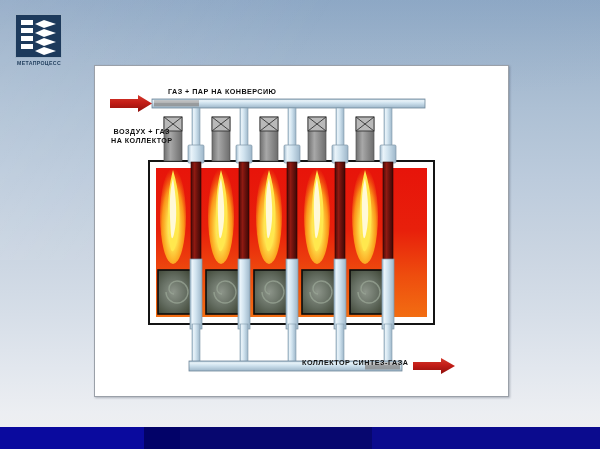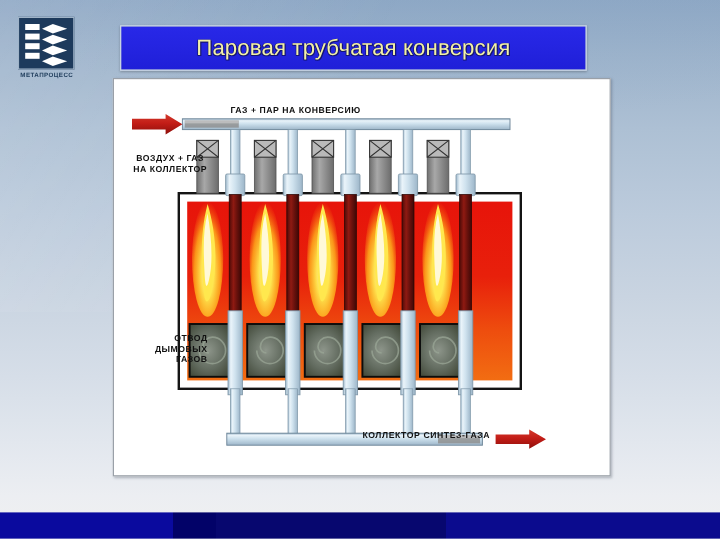--- a/index.html
+++ b/index.html
@@ -72,21 +72,21 @@
     box-shadow:1px 1px 2px rgba(60,70,85,.35);
   }
   #diagram{position:absolute;inset:0;}
 
   
   .dlabel{
     position:absolute;font-size:7.2px;font-weight:bold;color:#111;
     letter-spacing:.45px;line-height:9px;white-space:nowrap;
     font-family:"Liberation Sans",sans-serif;
   }
-  #lbl-top{left:73px;top:21px;margin-left:24px;}
+  #lbl-top{left:73px;top:21px;}
   #lbl-air{left:16px;top:61px;text-align:center;}
   #lbl-flue{left:11px;top:211px;text-align:right;width:67px;white-space:normal;}
   #lbl-coll{left:207px;top:292px;letter-spacing:.5px;}
 
   
 </style>
 </head>
 <body>
 
 <div id="slide">
@@ -103,23 +103,20 @@
 
         <path d="M19 9 L28 5 L40 9 L28 13 Z" fill="#ffffff"></path>
         <path d="M19 18 L28 14 L40 18 L28 22 Z" fill="#ffffff"></path>
         <path d="M19 27 L28 23 L40 27 L28 31 Z" fill="#ffffff"></path>
         <path d="M19 36 L28 32 L40 36 L28 40 Z" fill="#ffffff"></path>
       </svg>
     </div>
     <div id="logo-text">МЕТАПРОЦЕСС</div>
   </div>
 
-  <div id="title-box">
-    <span id="title-text">Паровая трубчатая конверсия</span>
-  </div>
 
   <div id="panel">
     <svg id="diagram" viewBox="0 0 413 330">
       <defs>
         <linearGradient id="gPipe" x1="0" y1="0" x2="0" y2="1">
           <stop offset="0" stop-color="#9fb9cc"></stop>
           <stop offset="0.18" stop-color="#e9f3f9"></stop>
           <stop offset="0.45" stop-color="#cfe2ee"></stop>
           <stop offset="1" stop-color="#9db6c9"></stop>
         </linearGradient>
@@ -310,22 +307,17 @@
       <g>
         <path d="M318 296 L346 296 L346 292 L360 300 L346 308 L346 304 L318 304 Z" fill="url(#gArrow)"></path>
       </g>
     </svg>
 
     <div class="dlabel" id="lbl-top">ГАЗ + ПАР НА КОНВЕРСИЮ</div>
     <div class="dlabel" id="lbl-air">
       <div>ВОЗДУХ + ГАЗ</div>
       <div>НА КОЛЛЕКТОР</div>
     </div>
-    <div class="dlabel" id="lbl-flue">
-      <div>ОТВОД</div>
-      <div>ДЫМОВЫХ</div>
-      <div>ГАЗОВ</div>
-    </div>
     <div class="dlabel" id="lbl-coll">КОЛЛЕКТОР СИНТЕЗ-ГАЗА</div>
   </div>
 
   <div id="bottom-bar"></div>
 </div>
 
 </body></html>

